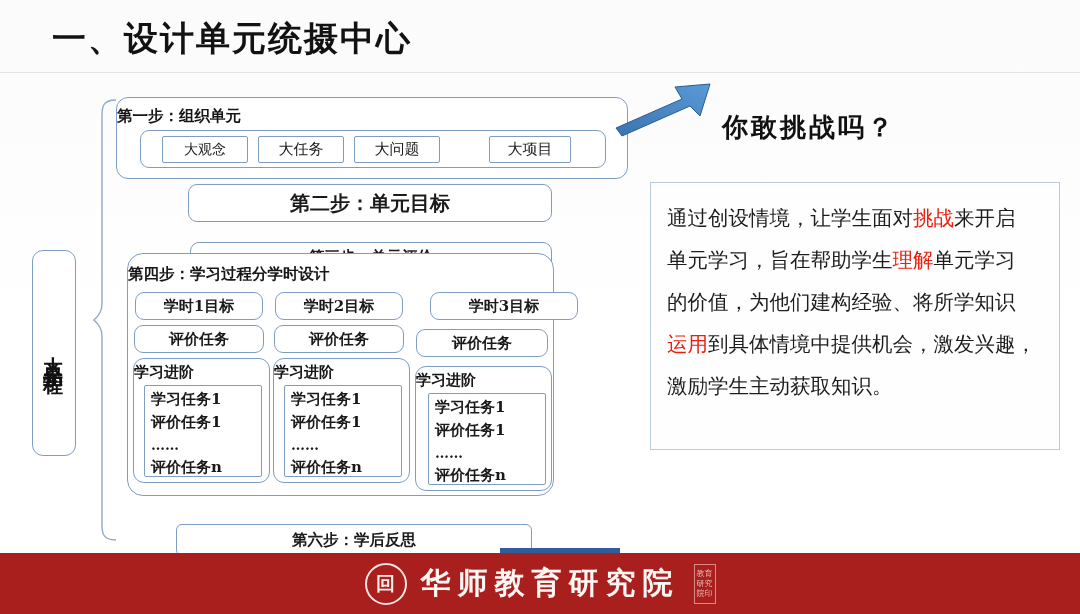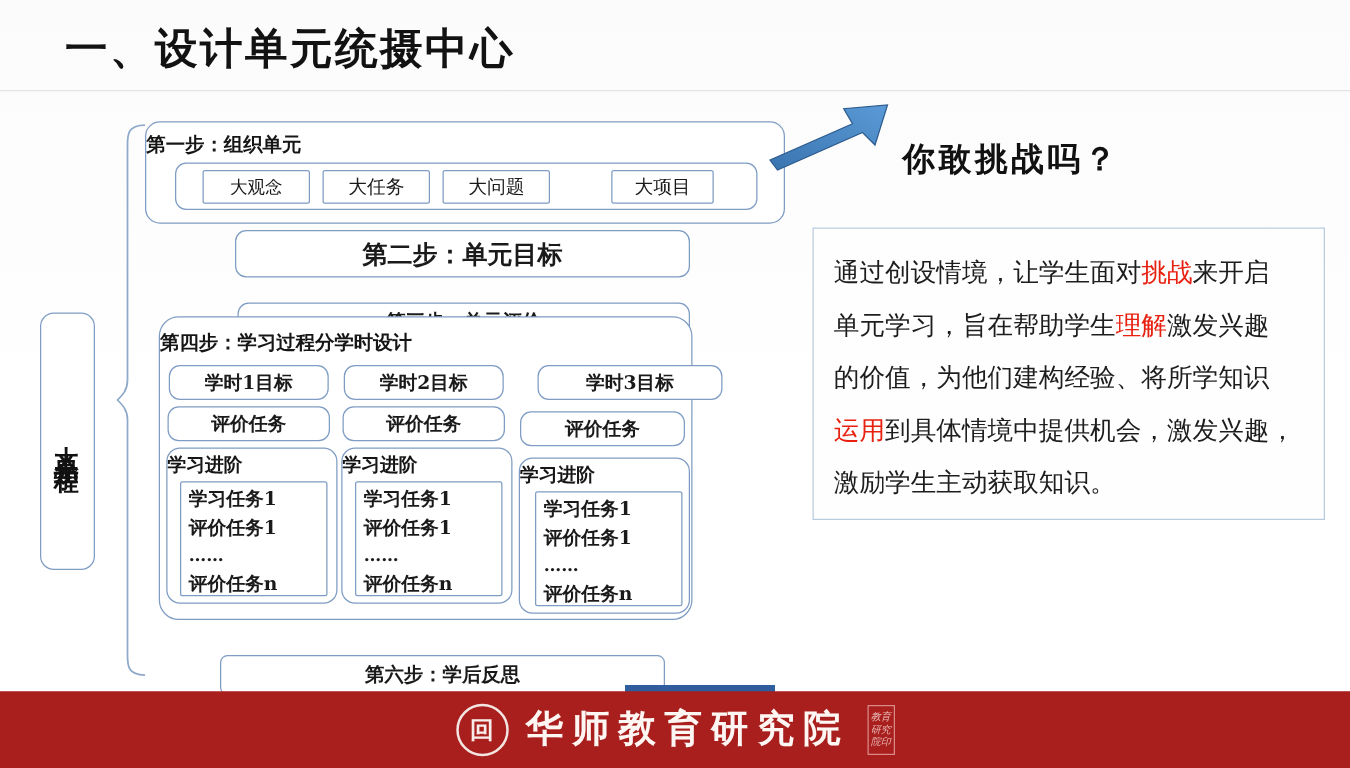--- a/index.html
+++ b/index.html
@@ -52,21 +52,21 @@
   .arrow{position:absolute;left:612px;top:78px;width:110px;height:62px;}
 
   
   .challenge{
     position:absolute;left:722px;top:110px;
     font-size:26px;font-weight:bold;color:#111;letter-spacing:3px;
     white-space:nowrap;
     font-family:"DejaVu Serif","Liberation Serif",serif;
   }
   .para-box{
-    position:absolute;left:650px;top:182px;width:410px;height:234px;
+    position:absolute;left:650px;top:182px;width:410px;height:268px;
     border:1.3px solid #b9cbdf;background:#fefeff;box-sizing:border-box;
     padding:14px 16px 0 16px;
   }
   .para-line{
     font-size:20.5px;line-height:42px;color:#1d1d1d;white-space:nowrap;
     font-family:"DejaVu Serif","Liberation Serif",serif;
   }
   .hl{color:#e8200f;}
 
   
@@ -79,21 +79,21 @@
     color:#f7ece9;font-size:19px;font-weight:bold;
     font-family:"DejaVu Serif","Liberation Serif",serif;
   }
   .logo-text{
     color:#fdf6f3;font-size:30px;font-weight:bold;letter-spacing:7px;
     font-family:"DejaVu Serif","Liberation Serif",serif;white-space:nowrap;
   }
   .logo-seal{
     margin-left:14px;width:22px;height:40px;border:1.5px solid #d98a86;
     color:#e9bab6;font-size:8px;line-height:10px;text-align:center;
-    padding-top:4px;box-sizing:border-box;font-style:italic;
+    padding-top:4px;box-sizing:border-box;
   }
   .blue-tab{position:absolute;left:500px;top:548px;width:120px;height:7px;background:#2f5d9e;}
 </style>
 </head>
 <body>
 
 <div class="slide">
 
   <div class="title">一、设计单元统摄中心</div>
   <div class="title-rule"></div>
@@ -203,21 +203,21 @@
     </svg>
   </div>
 
   <div class="challenge">你敢挑战吗？</div>
 
   <div class="para-box">
     <div class="para-line">
       <span>通过创设情境，让学生面对</span><span class="hl">挑战</span><span>来开启</span>
     </div>
     <div class="para-line">
-      <span>单元学习，旨在帮助学生</span><span class="hl">理解</span><span>激发兴趣</span>
+      <span>单元学习，旨在帮助学生</span><span class="hl">理解</span><span>单元学习</span>
     </div>
     <div class="para-line">
       <span>的价值，为他们建构经验、将所学知识</span>
     </div>
     <div class="para-line">
       <span class="hl">运用</span><span>到具体情境中提供机会，激发兴趣，</span>
     </div>
     <div class="para-line">
       <span>激励学生主动获取知识。</span>
     </div>

